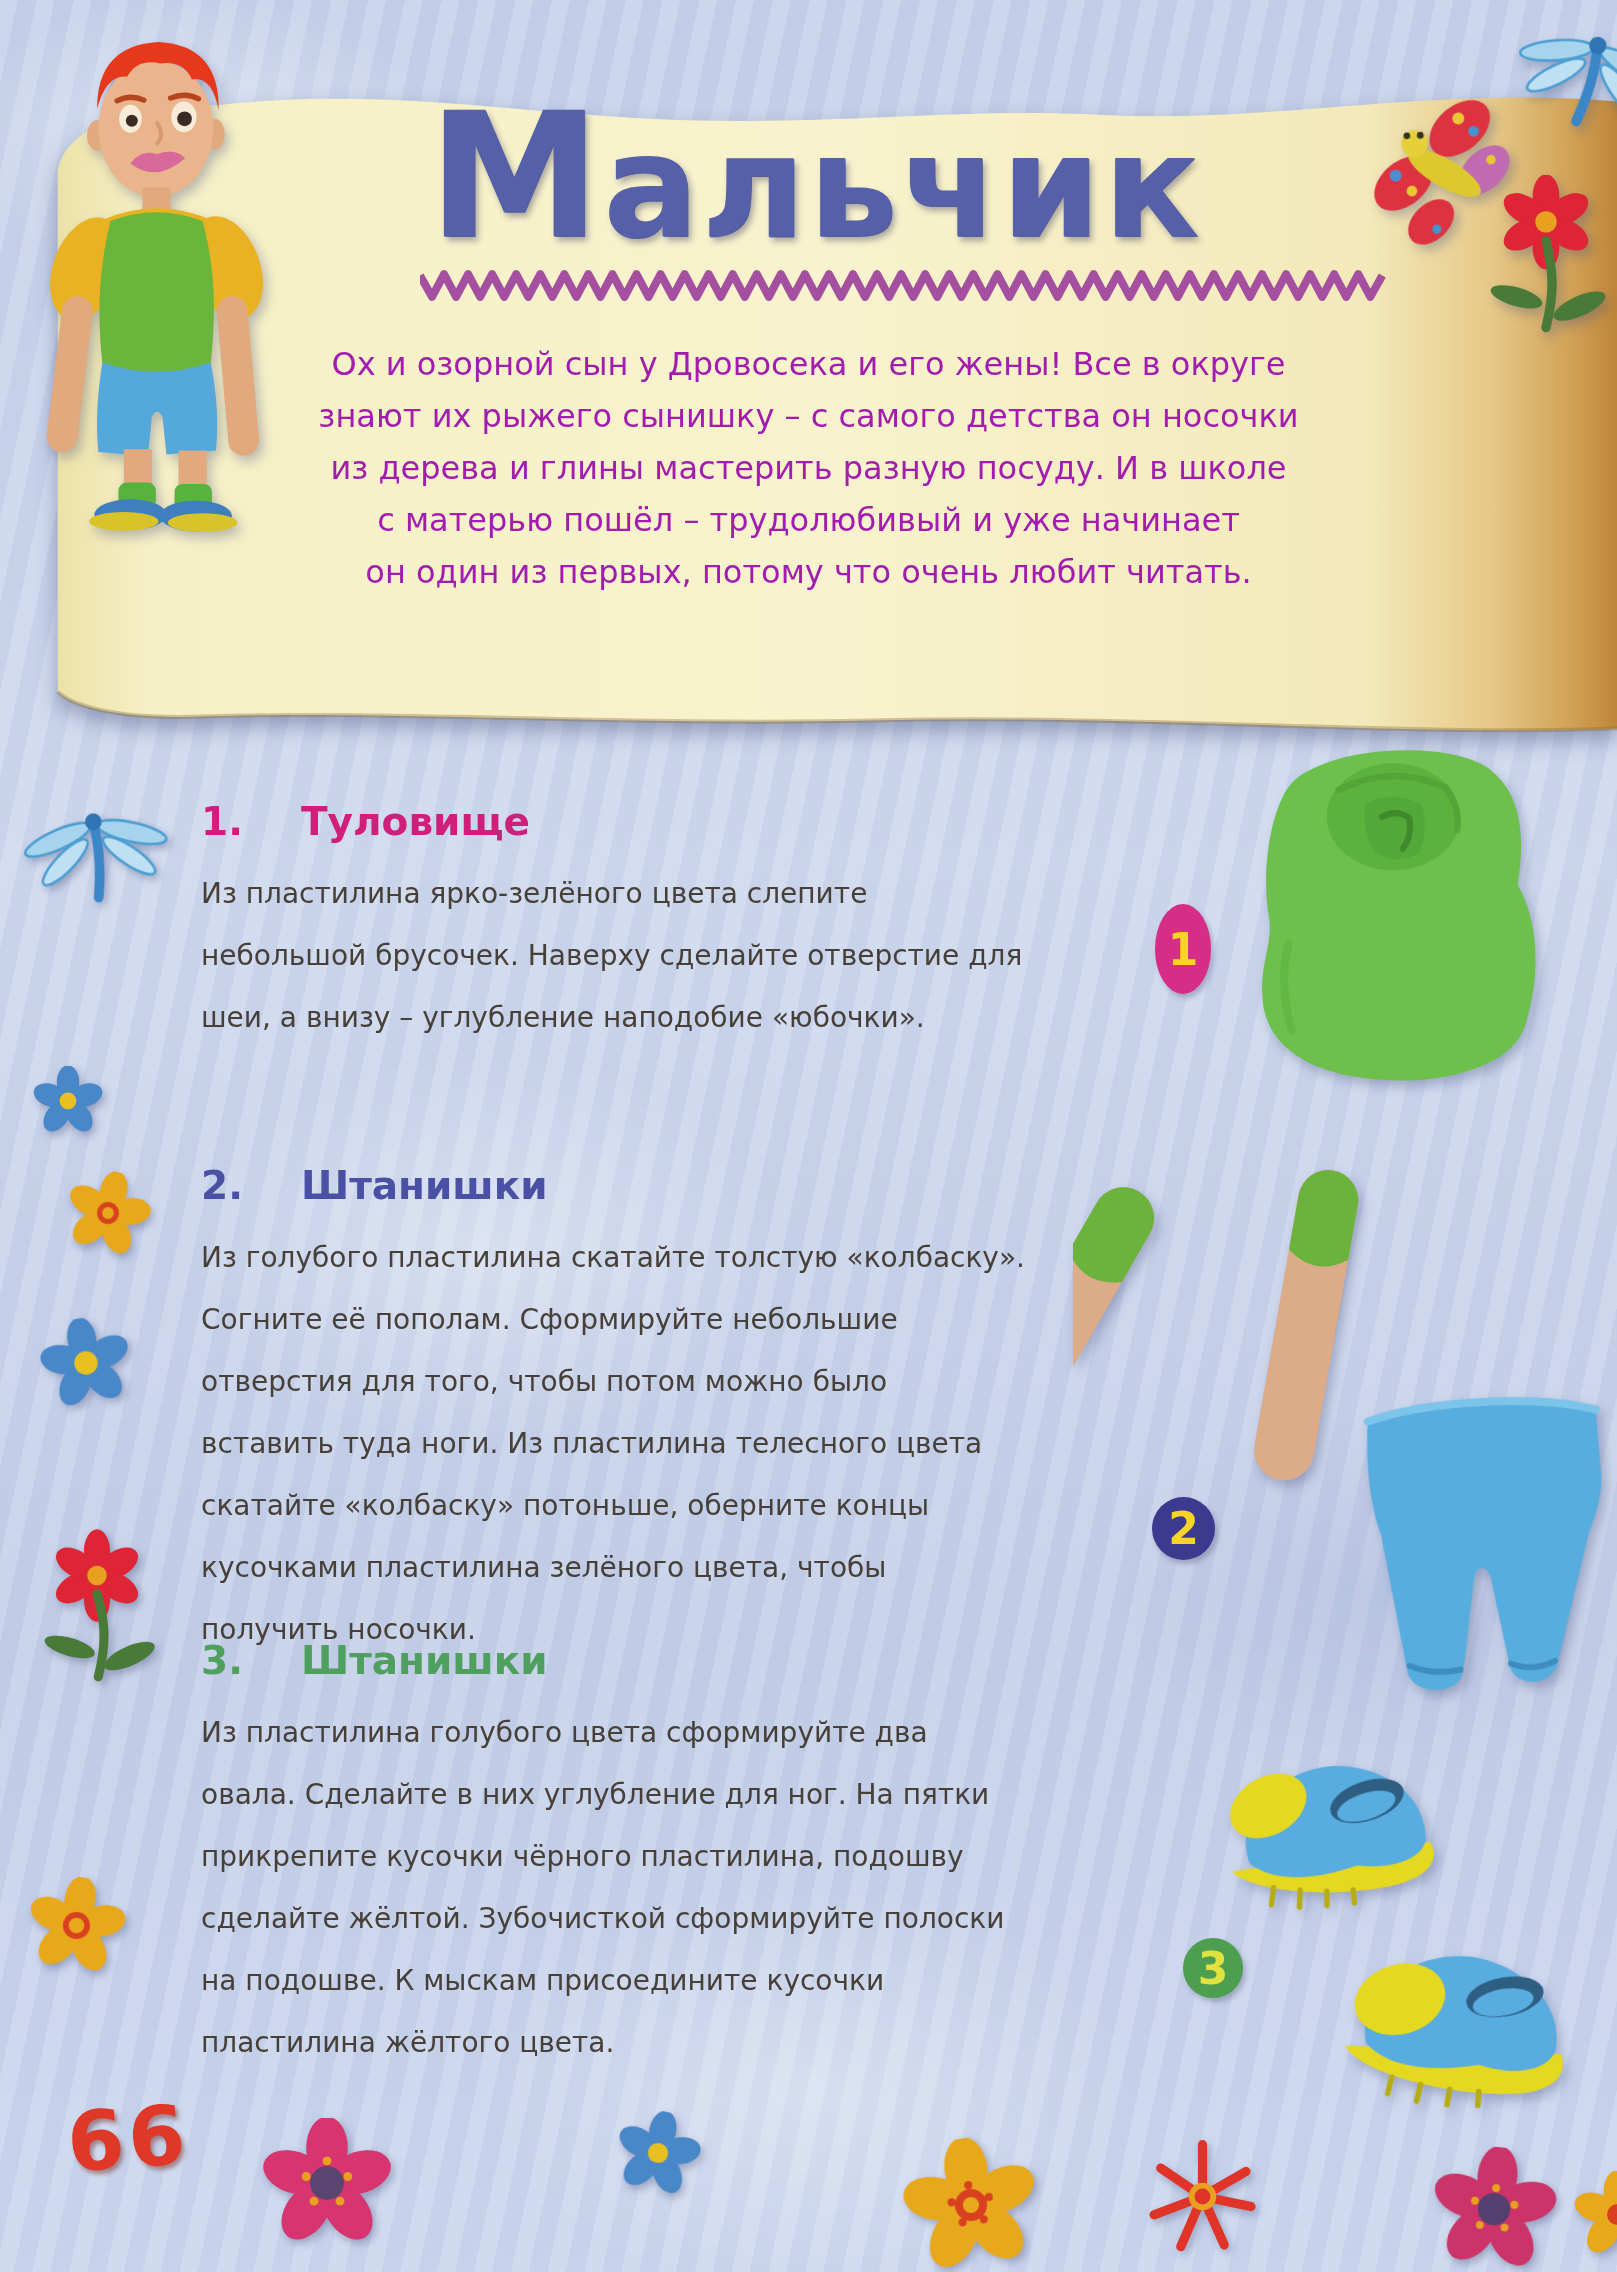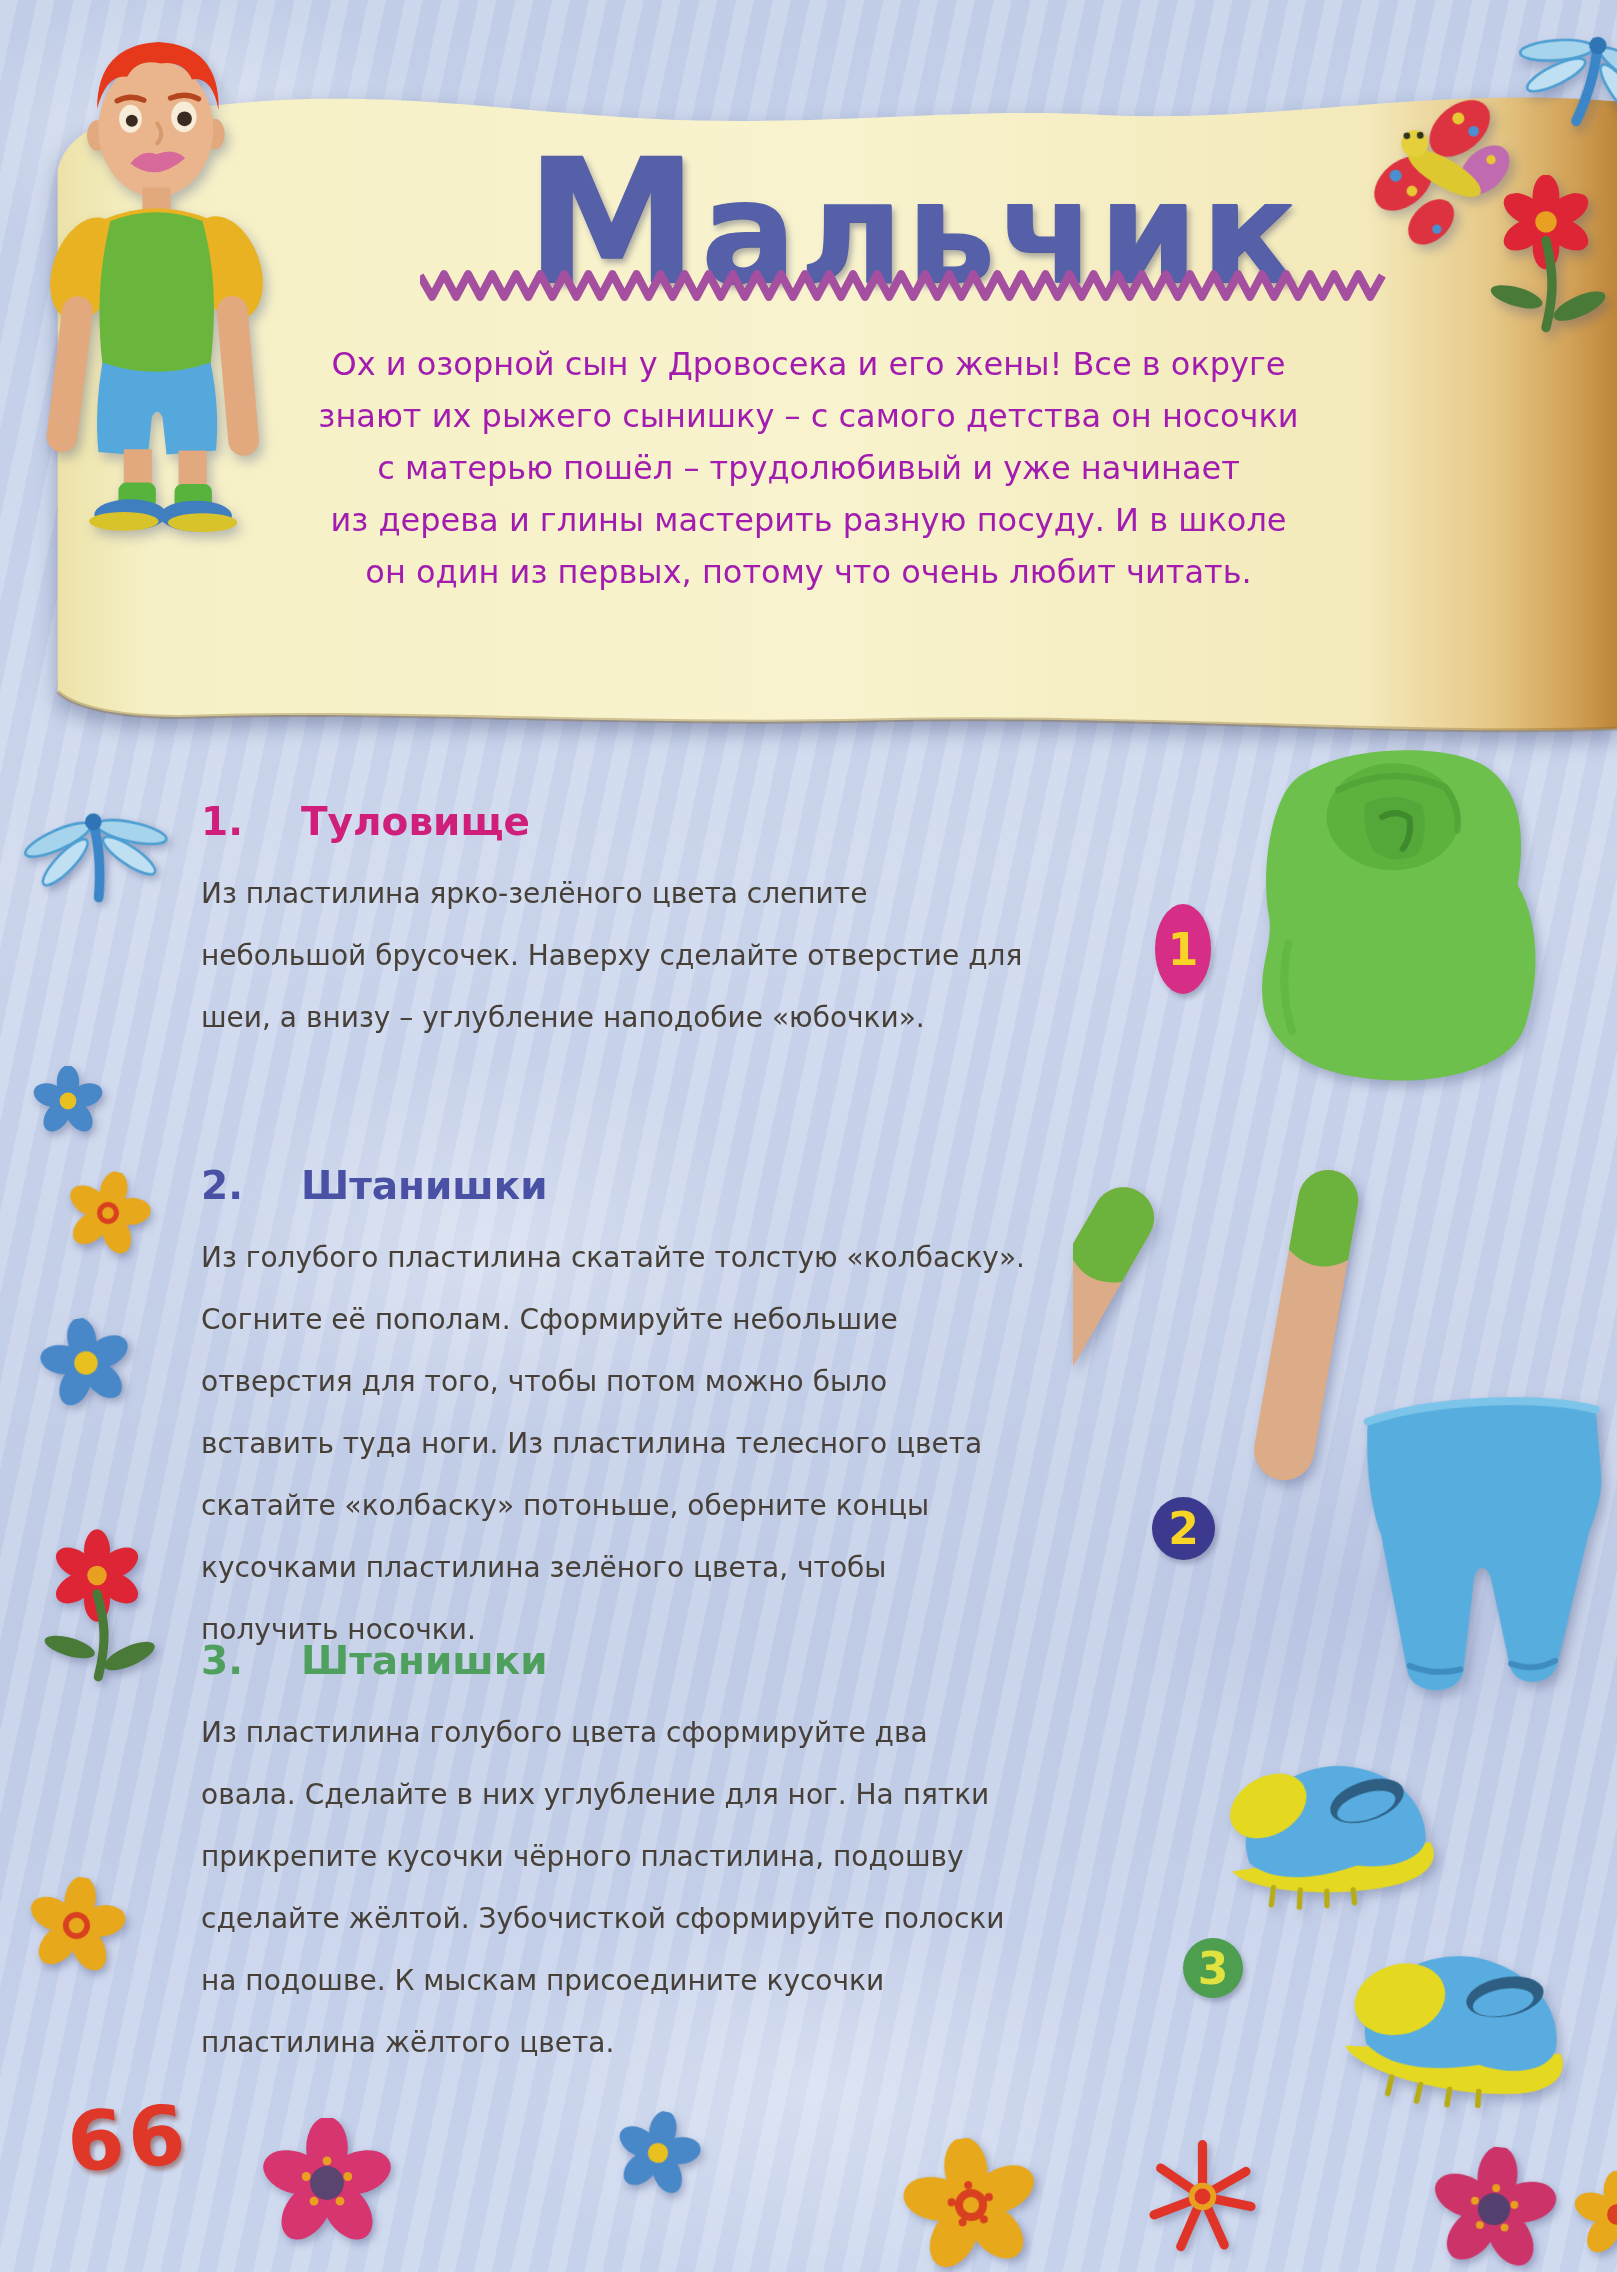--- a/index.html
+++ b/index.html
@@ -16,24 +16,23 @@
       radial-gradient(468px 281px at 78% 20%, rgba(255,255,255,.28), rgba(255,255,255,0) 70%),
       radial-gradient(428px 281px at 30% 55%, rgba(255,255,255,.30), rgba(255,255,255,0) 70%),
       radial-gradient(374px 254px at 85% 70%, rgba(160,175,215,.30), rgba(255,255,255,0) 72%),
       radial-gradient(468px 287px at 50% 92%, rgba(255,255,255,.30), rgba(255,255,255,0) 70%),
       repeating-linear-gradient(102deg, rgba(255,255,255,.10) 0 17.4px, rgba(150,165,205,.10) 17.4px 36px),
       linear-gradient(180deg,#c6d2ea 0%,#cfd9ee 38%,#c4cfe8 72%,#ccd7ee 100%);
   }
   .parchment-svg{position:absolute;left:0;top:0;filter:drop-shadow(0 10.7px 10.7px rgba(60,70,115,.42));}
   .page-title{
     position:absolute;left:428px;top:79px;width:969px;height:201px;
-    text-align:center;color:#5560a9;font-weight:bold;font-size:142px;line-height:194px;
+    color:#5560a9;font-weight:bold;font-size:142px;line-height:194px;
     letter-spacing:2.7px;
     text-shadow:3.3px 4.7px 6px rgba(45,48,90,.38), 0.7px 0.7px 0 #6b76bd;
-    margin-top:46px;
   }
   .page-title::first-letter{font-size:1.22em;}
   .zigzag{position:absolute;left:420px;top:262px;}
   .intro{
     position:absolute;left:110px;top:338px;width:1397px;
     text-align:center;color:#a21caf;font-size:32px;line-height:52px;
   }
   .section{position:absolute;left:201px;}
   .sec-head{display:flex;align-items:baseline;font-weight:bold;font-size:39px;}
   .sec-head .num{width:100px;}
@@ -162,22 +161,22 @@
   </g>
   <circle cx="100" cy="70" r="16" fill="#e8a020"></circle>
   <path d="M 100,98 C 110,142 114,172 100,228" stroke="#4a7a38" stroke-width="14" fill="none" stroke-linecap="round"></path>
   <ellipse cx="56" cy="182" rx="40" ry="14" fill="#4a7a38" transform="rotate(16 56 182)"></ellipse>
   <ellipse cx="150" cy="196" rx="42" ry="15" fill="#4a7a38" transform="rotate(-24 150 196)"></ellipse>
 </svg>
 
 <div class="intro">
   <div>Ох и озорной сын у Дровосека и его жены! Все в округе</div>
   <div>знают их рыжего сынишку – с самого детства он носочки</div>
+  <div>из дерева и глины мастерить разную посуду. И в школе</div>
   <div>с матерью пошёл – трудолюбивый и уже начинает</div>
-  <div>из дерева и глины мастерить разную посуду. И в школе</div>
   <div>он один из первых, потому что очень любит читать.</div>
 </div>
 
 <div class="section sec1" style="top:799px">
   <div class="sec-head">
     <span class="num">1.</span>
     <span>Туловище</span>
   </div>
   <div class="sec-text">Из пластилина ярко-зелёного цвета слепите небольшой брусочек. Наверху сделайте отверстие для шеи, а внизу – углубление наподобие «юбочки».</div>
 </div>

